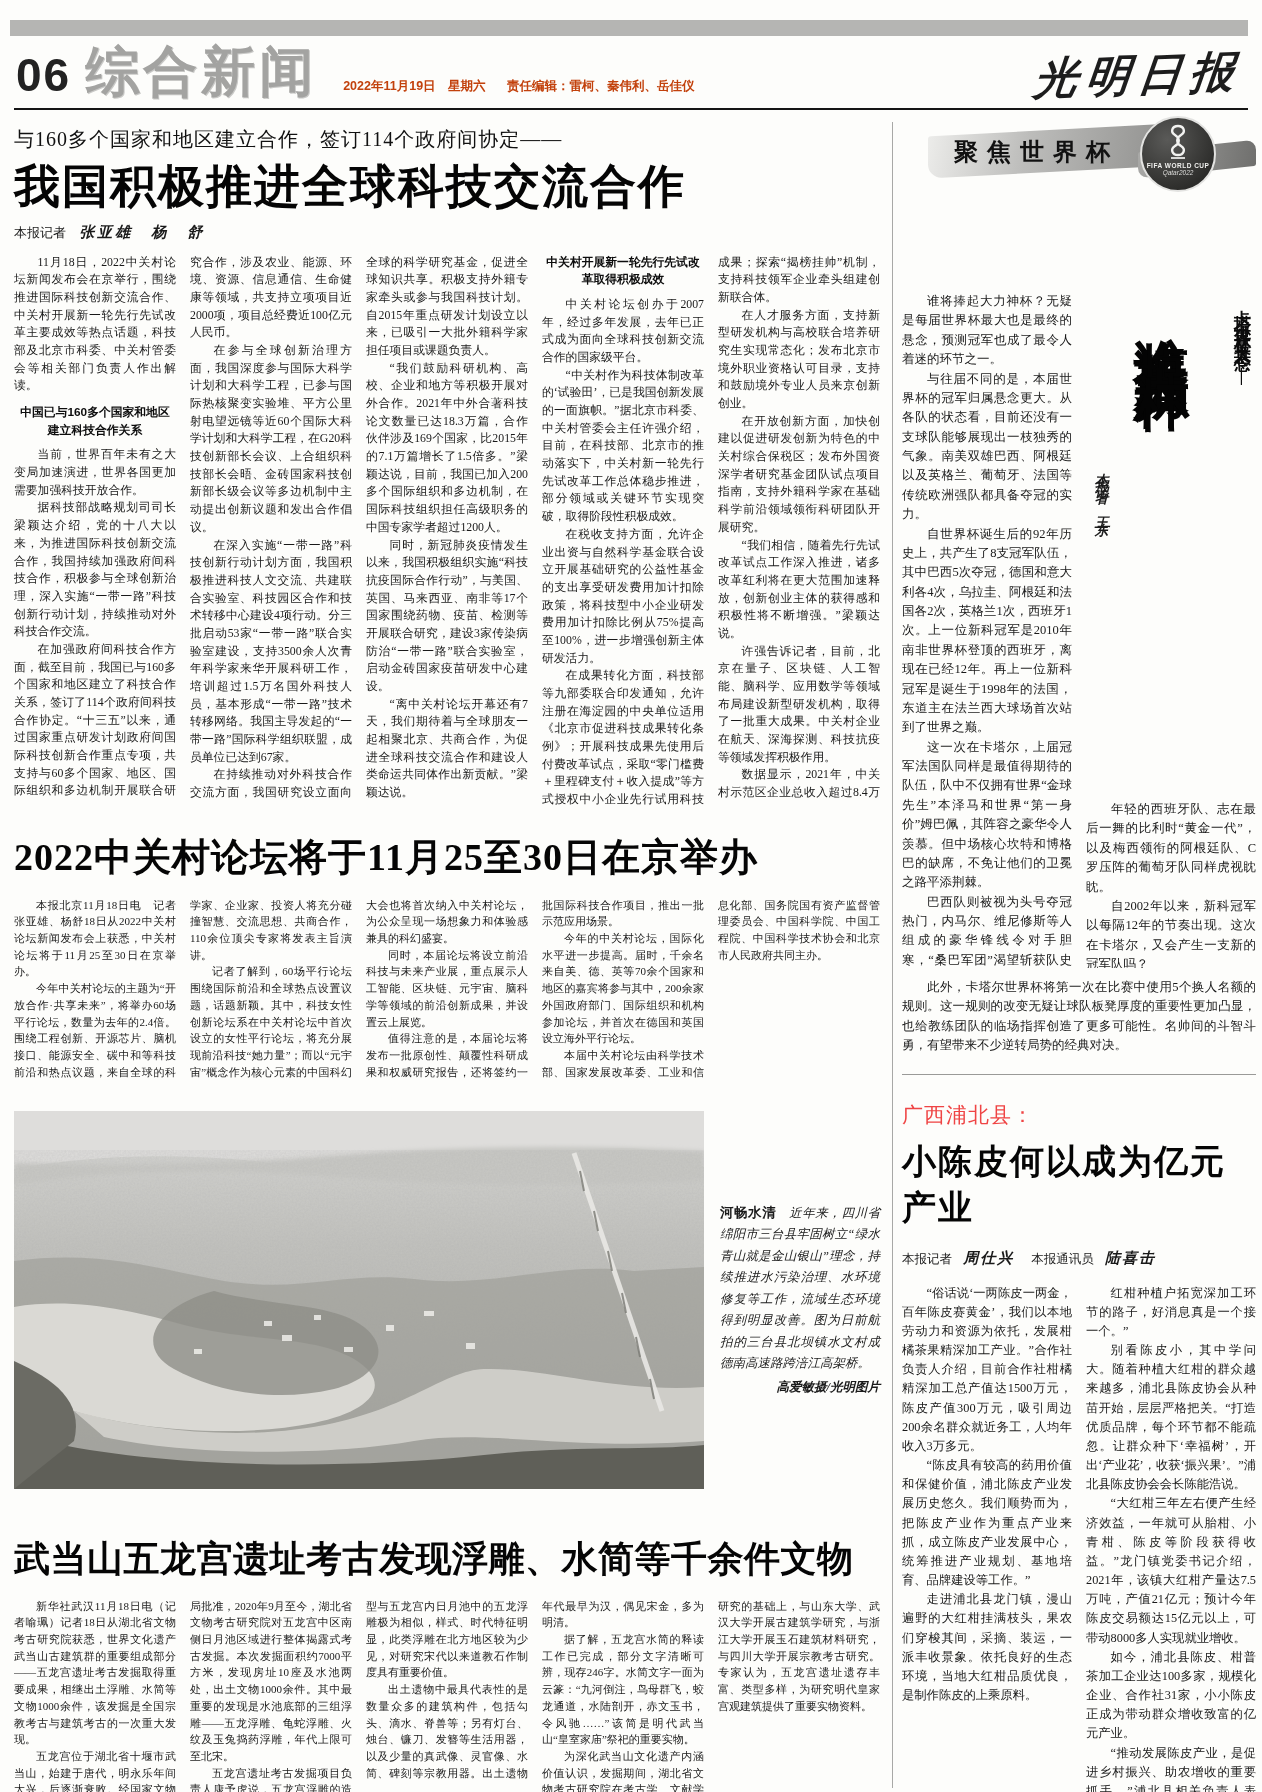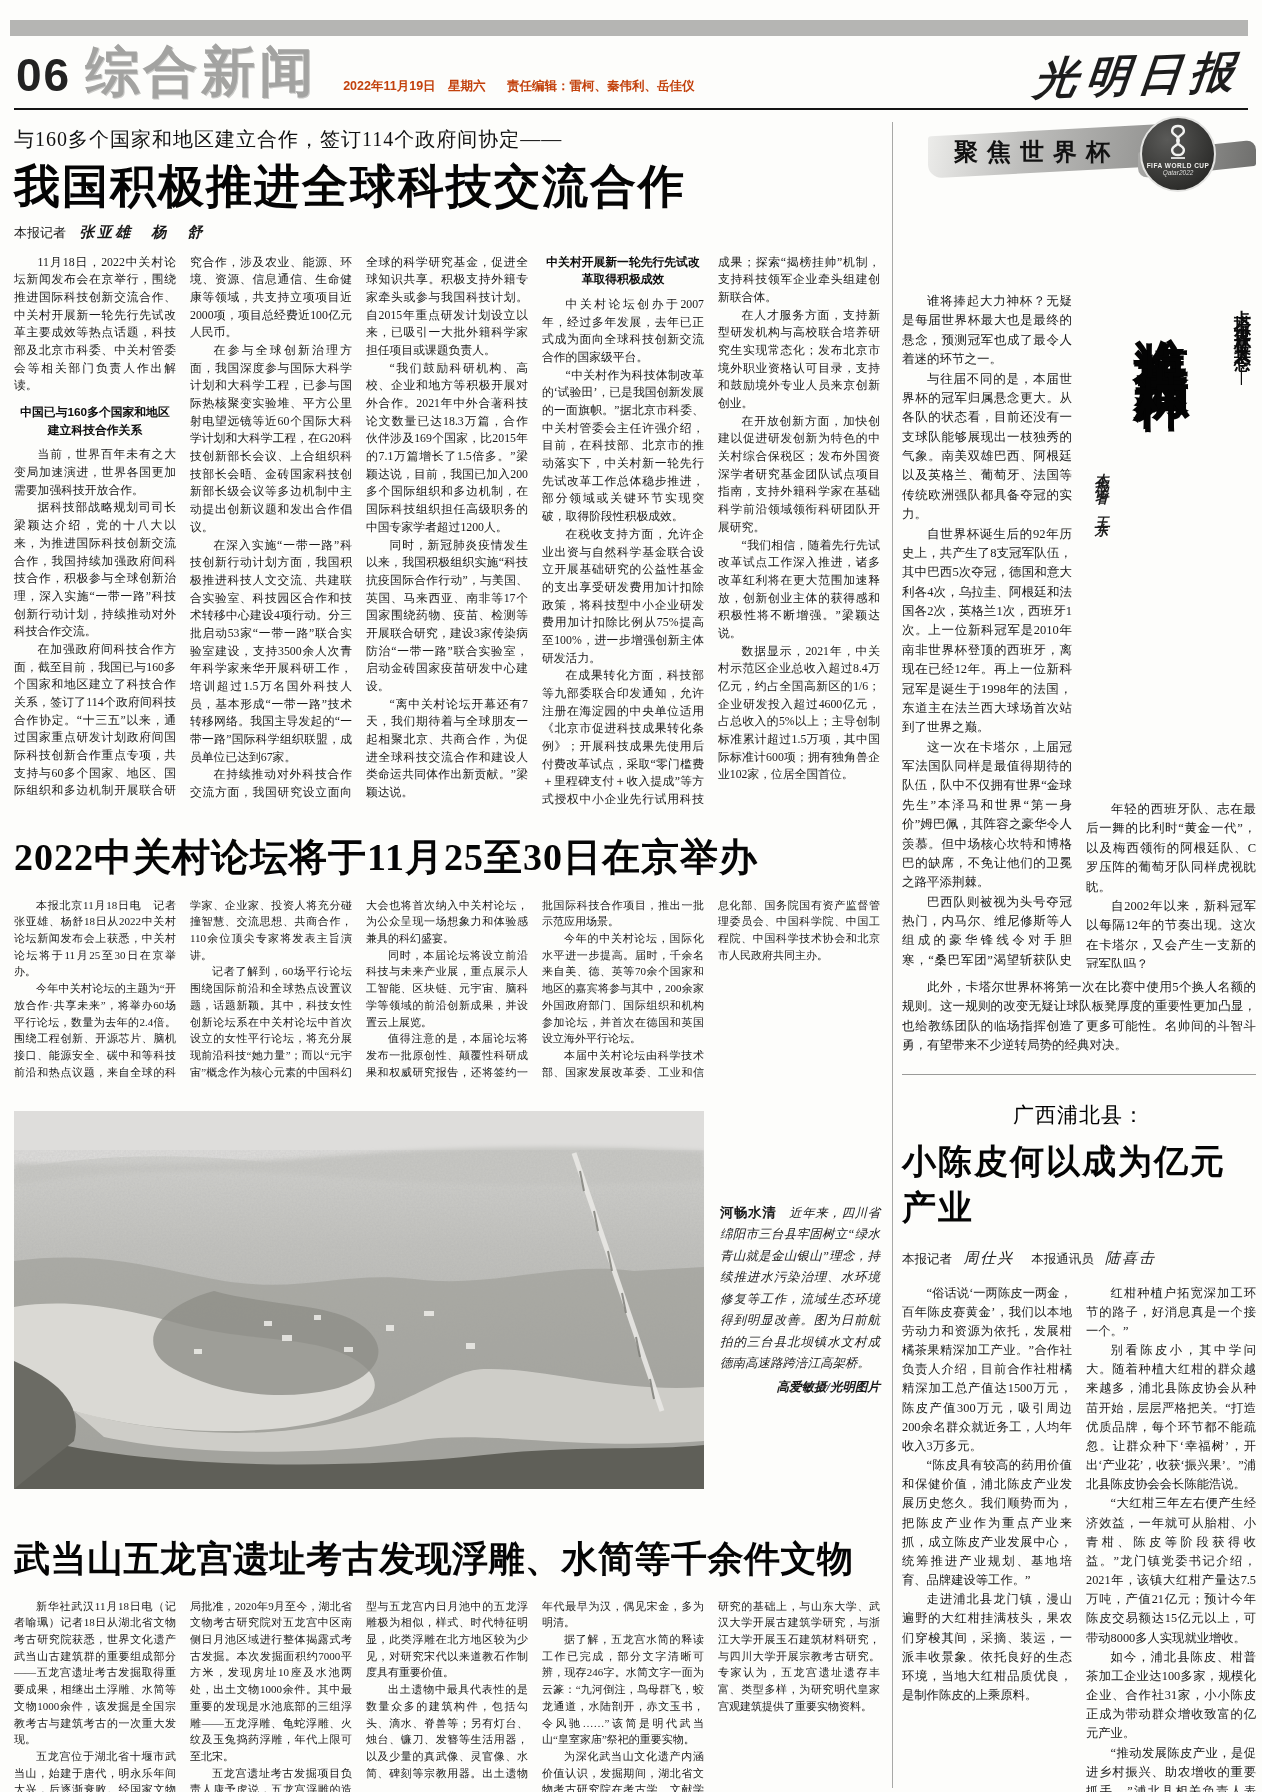--- a/index.html
+++ b/index.html
@@ -63,24 +63,24 @@
   .wc-kicker { position: absolute; right: 2px; top: 4px; writing-mode: vertical-rl; font-size: 17px; font-weight: 700; letter-spacing: 5px; color: #0c0c0c; height: 480px; }
   .wc-headline { position: absolute; left: 48px; top: 0; writing-mode: vertical-rl; font-size: 55px; font-weight: 900; letter-spacing: 6px; line-height: 1; color: #040404; }
   .wc-byline { position: absolute; left: 6px; top: 170px; writing-mode: vertical-rl; font-size: 13.5px; letter-spacing: 6px; font-style: italic; font-weight: 700; }
   .wc-col2-text { height: 168px; overflow: hidden; margin-top: 2px; }
   .wc-closing { margin-top: 10px; }
   .wc-closing .bp { font-size: 12.5px; line-height: 1.55; }
 
   .h-divider { height: 1px; background: #9a9a98; margin-top: 18px; }
 
   
-  .kicker-c { font-family: "Liberation Sans", sans-serif; font-size: 21px; font-weight: 400; color: #000000; margin-top: 26px; letter-spacing: 1px; text-align: center; }
+  .kicker-c { font-family: "Liberation Sans", sans-serif; font-size: 21px; font-weight: 400; color: #ef4444; margin-top: 26px; letter-spacing: 1px; }
   .headline-c { font-size: 34px; font-weight: 900; letter-spacing: 2px; margin-top: 10px; color: #050505; }
   .byline-c { margin-top: 18px; font-size: 12.5px; }
-  .byline-c .names { font-weight: 400; font-size: 15px; font-style: italic; letter-spacing: 2px; margin: 0 14px 0 8px; }
+  .byline-c .names { font-weight: 700; font-size: 15px; font-style: italic; letter-spacing: 2px; margin: 0 14px 0 8px; }
   .chenpi-cols { display: flex; margin-top: 16px; height: 560px; overflow: hidden; }
   .chenpi-col { width: 170px; flex: none; overflow: hidden; }
   .chenpi-col + .chenpi-col { margin-left: 14px; }
   .chenpi-col .bp { font-size: 12.3px; line-height: 1.56; }
 </style>
 </head>
 <body>
 
 <div class="page">
 
@@ -120,20 +120,21 @@
           <p class="bp">同时，新冠肺炎疫情发生以来，我国积极组织实施“科技抗疫国际合作行动”，与美国、英国、马来西亚、南非等17个国家围绕药物、疫苗、检测等开展联合研究，建设3家传染病防治“一带一路”联合实验室，启动金砖国家疫苗研发中心建设。</p>
           <p class="bp">“离中关村论坛开幕还有7天，我们期待着与全球朋友一起相聚北京、共商合作，为促进全球科技交流合作和建设人类命运共同体作出新贡献。”梁颖达说。</p>
           <p class="bp sub">中关村开展新一轮先行先试改革取得积极成效</p>
           <p class="bp">中关村论坛创办于2007年，经过多年发展，去年已正式成为面向全球科技创新交流合作的国家级平台。</p>
           <p class="bp">“中关村作为科技体制改革的‘试验田’，已是我国创新发展的一面旗帜。”据北京市科委、中关村管委会主任许强介绍，目前，在科技部、北京市的推动落实下，中关村新一轮先行先试改革工作总体稳步推进，部分领域或关键环节实现突破，取得阶段性积极成效。</p>
           <p class="bp">在税收支持方面，允许企业出资与自然科学基金联合设立开展基础研究的公益性基金的支出享受研发费用加计扣除政策，将科技型中小企业研发费用加计扣除比例从75%提高至100%，进一步增强创新主体研发活力。</p>
           <p class="bp">在成果转化方面，科技部等九部委联合印发通知，允许注册在海淀园的中央单位适用《北京市促进科技成果转化条例》；开展科技成果先使用后付费改革试点，采取“零门槛费＋里程碑支付＋收入提成”等方式授权中小企业先行试用科技成果；探索“揭榜挂帅”机制，支持科技领军企业牵头组建创新联合体。</p>
           <p class="bp">在人才服务方面，支持新型研发机构与高校联合培养研究生实现常态化；发布北京市境外职业资格认可目录，支持和鼓励境外专业人员来京创新创业。</p>
           <p class="bp">在开放创新方面，加快创建以促进研发创新为特色的中关村综合保税区；发布外国资深学者研究基金团队试点项目指南，支持外籍科学家在基础科学前沿领域领衔科研团队开展研究。</p>
           <p class="bp">“我们相信，随着先行先试改革试点工作深入推进，诸多改革红利将在更大范围加速释放，创新创业主体的获得感和积极性将不断增强。”梁颖达说。</p>
+          <p class="bp">许强告诉记者，目前，北京在量子、区块链、人工智能、脑科学、应用数学等领域布局建设新型研发机构，取得了一批重大成果。中关村企业在航天、深海探测、科技抗疫等领域发挥积极作用。</p>
           <p class="bp">数据显示，2021年，中关村示范区企业总收入超过8.4万亿元，约占全国高新区的1/6；企业研发投入超过4600亿元，占总收入的5%以上；主导创制标准累计超过1.5万项，其中国际标准计600项；拥有独角兽企业102家，位居全国首位。</p>
         </div>
     </div>
 
     <div>
       <div class="headline-b">2022中关村论坛将于11月25至30日在京举办</div>
       <div class="body-b cols5">
           <p class="bp">本报北京11月18日电　记者张亚雄、杨舒18日从2022中关村论坛新闻发布会上获悉，中关村论坛将于11月25至30日在京举办。</p>
           <p class="bp">今年中关村论坛的主题为“开放合作·共享未来”，将举办60场平行论坛，数量为去年的2.4倍。围绕工程创新、开源芯片、脑机接口、能源安全、碳中和等科技前沿和热点议题，来自全球的科学家、企业家、投资人将充分碰撞智慧、交流思想、共商合作，110余位顶尖专家将发表主旨演讲。</p>
           <p class="bp">记者了解到，60场平行论坛围绕国际前沿和全球热点设置议题，话题新颖。其中，科技女性创新论坛系在中关村论坛中首次设立的女性平行论坛，将充分展现前沿科技“她力量”；而以“元宇宙”概念作为核心元素的中国科幻大会也将首次纳入中关村论坛，为公众呈现一场想象力和体验感兼具的科幻盛宴。</p>

